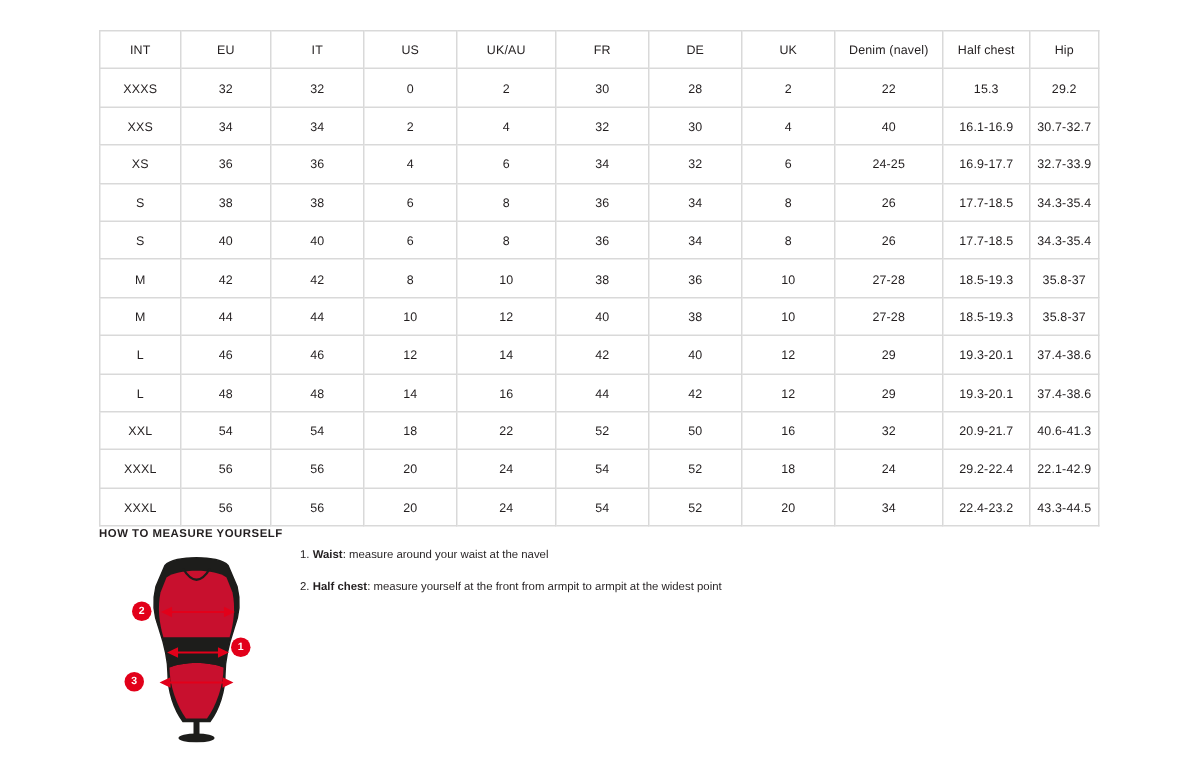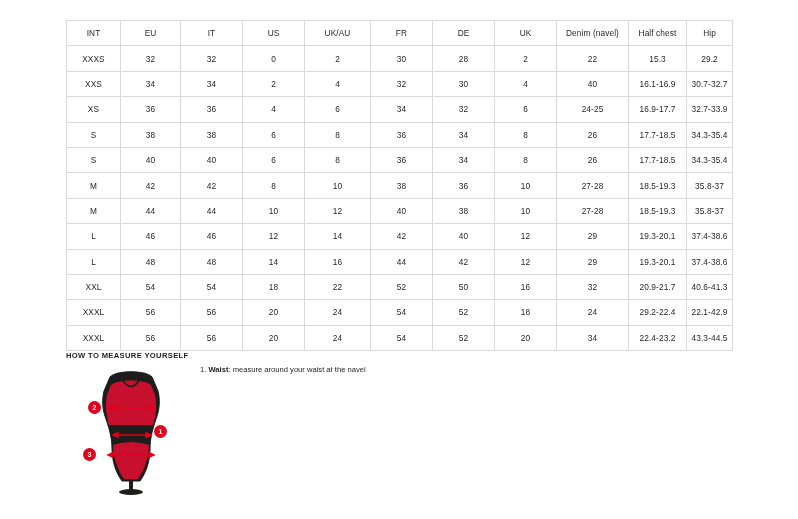--- a/index.html
+++ b/index.html
@@ -330,15 +330,19 @@
     <div class="marker m1">1</div>
     <div class="marker m2">2</div>
     <div class="marker m3">3</div>
   </div>
 
   <div class="steps">
     <div class="step">
       <span>1.</span>
       <b>Waist</b><span>: measure around your waist at the navel</span>
     </div>
+    <div class="step">
+      <span>2.</span>
+      <b>Half chest</b><span>: measure yourself at the front from armpit to armpit at the widest point</span>
+    </div>
   </div>
 
 </div>
 
 </body></html>

